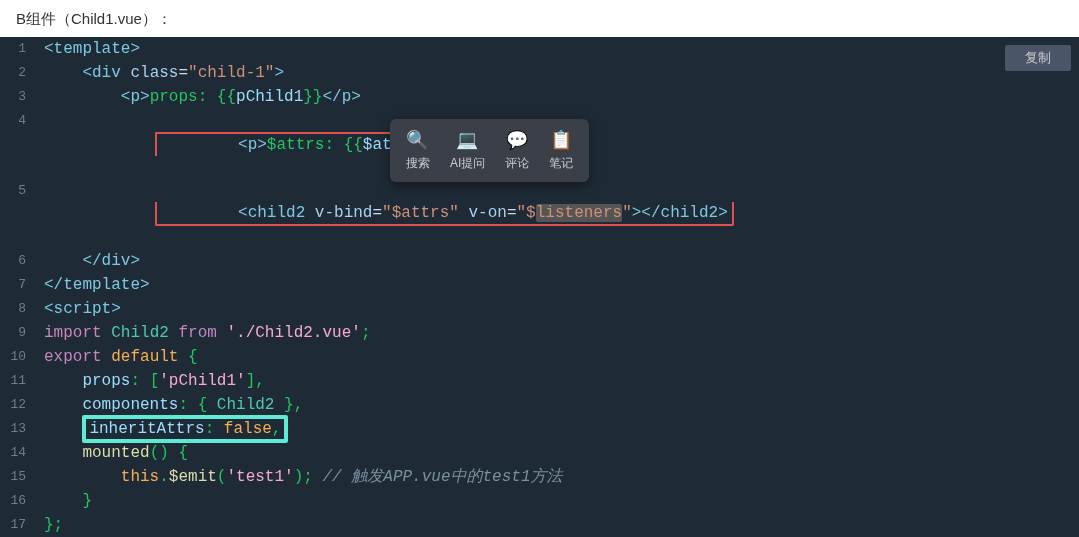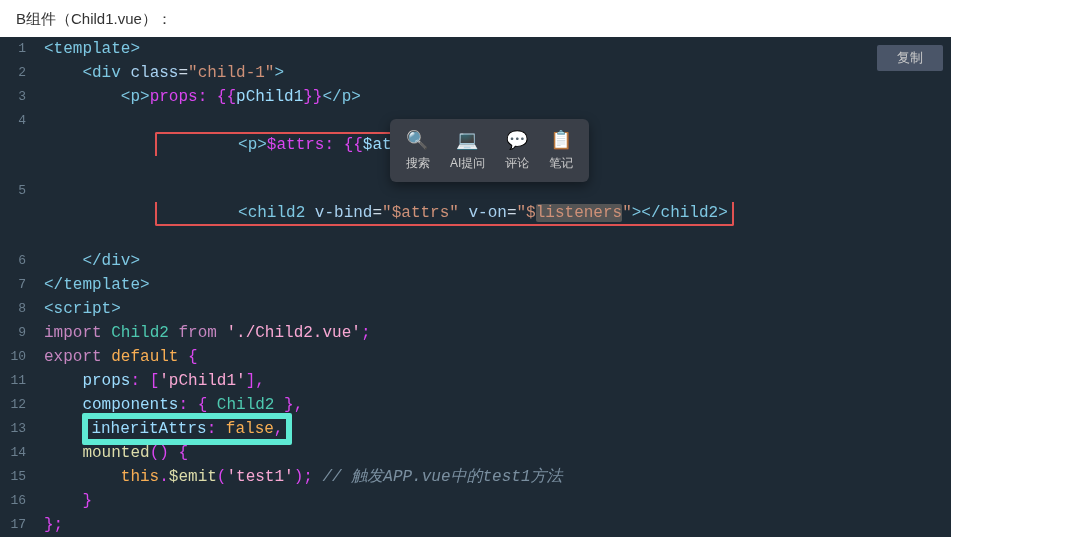--- a/index.html
+++ b/index.html
@@ -2,21 +2,21 @@
 <html><head>
   <meta charset="utf-8">
   <style>
     * { margin: 0; padding: 0; box-sizing: border-box; }
     body {
       background: #fff;
       font-family: 'Courier New', Courier, monospace;
       font-size: 14px;
     }
     .page-container {
-      width: 951px;
+      width: 1079px;
       min-height: 537px;
       background: #fff;
     }
     .page-title {
       padding: 10px 16px 8px 16px;
       font-family: Arial, sans-serif;
       font-size: 15px;
       color: #333;
       background: #fff;
     }
@@ -64,21 +64,21 @@
     }
     .kw { color: #f8ae54; }
     .tag { color: #7ec8e3; }
     .attr { color: #a8d1f0; }
     .val { color: #ce9178; }
     .str { color: #f9a8d4; }
     .comment { color: #7a8fa0; font-style: italic; }
     .fn { color: #dcdcaa; }
     .var { color: #9cdcfe; }
     .prop { color: #9cdcfe; }
-    .punct { color: #d946ef; }
+    .punct { color: #22c55e; }
     .green { color: #4ec9b0; }
     .import-kw { color: #c586c0; }
     .highlight-word { background: #555; border-radius: 2px; padding: 0 0; }
     
     .tooltip-popup {
       position: absolute;
       top: -70px;
       left: 200px;
       background: #3a3f48;
       border-radius: 6px;
@@ -193,21 +193,21 @@
           <td class="line-code">    <span class="prop">props</span><span class="punct">:</span> <span class="punct">[</span><span class="str">'pChild1'</span><span class="punct">],</span></td>
         </tr>
 
         <tr>
           <td class="line-num">12</td>
           <td class="line-code">    <span class="prop">components</span><span class="punct">:</span> <span class="punct">{</span> <span class="green">Child2</span> <span class="punct">},</span></td>
         </tr>
 
         <tr>
           <td class="line-num">13</td>
-          <td class="line-code">    <span style="display:inline; border: 6px solid #5eead4; border-radius: 2px; padding: 1px 3px;"><span class="prop">inheritAttrs</span><span class="punct">:</span> <span class="kw">false</span><span class="punct">,</span></span></td>
+          <td class="line-code">    <span style="display:inline; border: 4px solid #5eead4; border-radius: 2px; padding: 1px 3px;"><span class="prop">inheritAttrs</span><span class="punct">:</span> <span class="kw">false</span><span class="punct">,</span></span></td>
         </tr>
 
         <tr>
           <td class="line-num">14</td>
           <td class="line-code">    <span class="fn">mounted</span><span class="punct">() {</span></td>
         </tr>
 
         <tr>
           <td class="line-num">15</td>
           <td class="line-code">        <span class="kw">this</span><span class="punct">.</span><span class="fn">$emit</span><span class="punct">(</span><span class="str">'test1'</span><span class="punct">);</span> <span class="comment">// 触发APP.vue中的test1方法</span></td>

